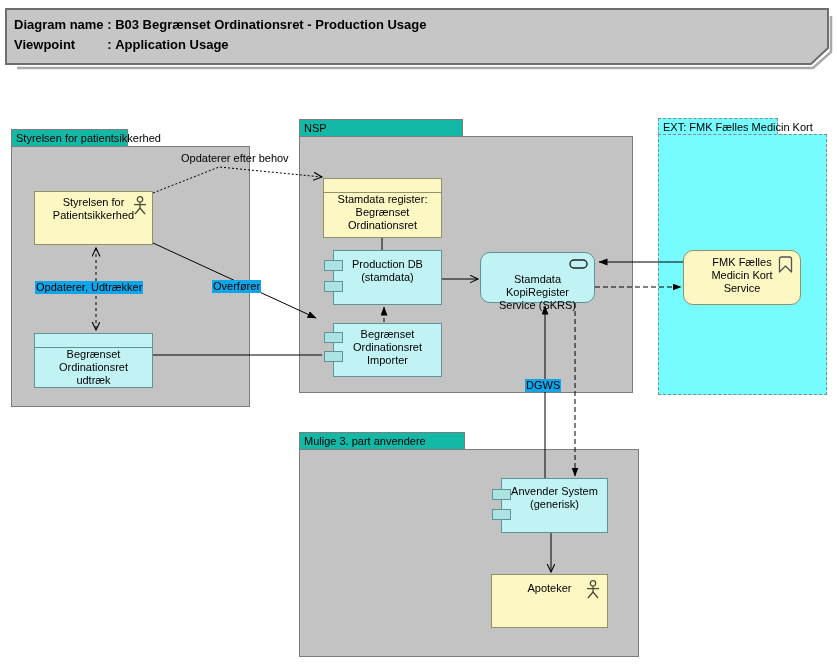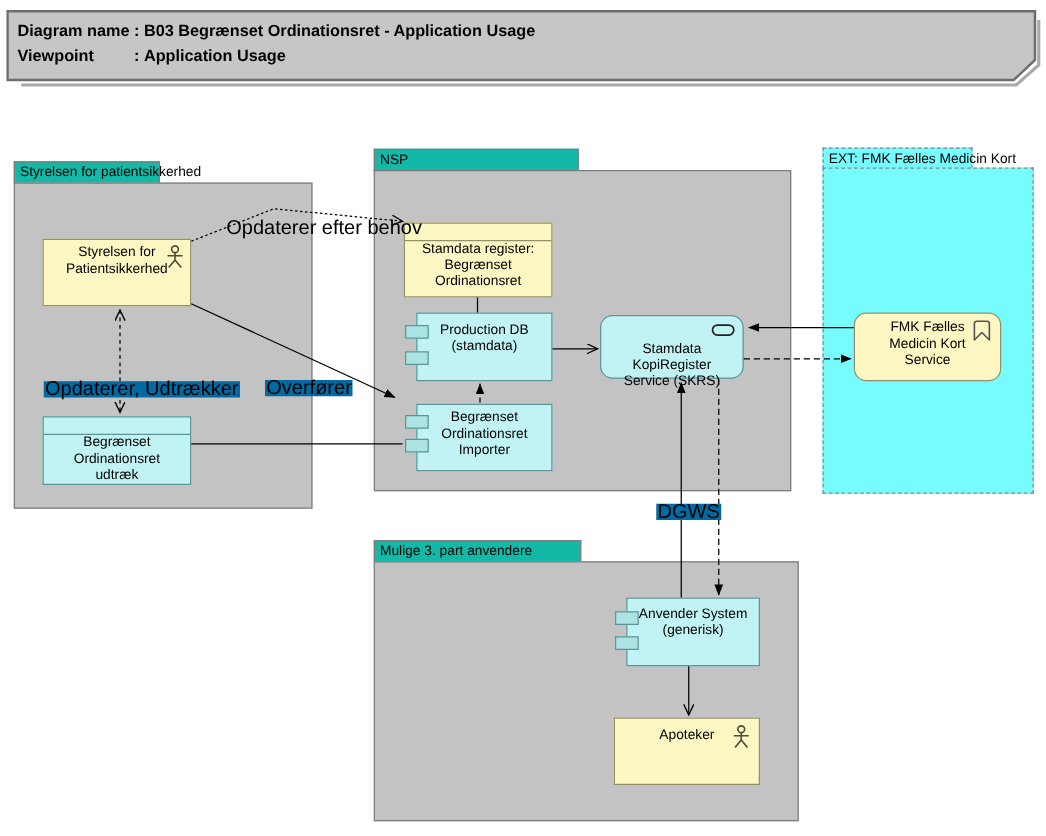--- a/index.html
+++ b/index.html
@@ -37,36 +37,36 @@
   .band{position:absolute;left:0;right:0;top:0;height:13px;}
   .band.y{border-bottom:1px solid #92926a;}
   .band.c{border-bottom:1px solid #5e9496;}
   .port{
     position:absolute;left:-10px;width:19px;height:11px;box-sizing:border-box;
     background:#abe4e3;border:1px solid #5e9496;
   }
   .icon{position:absolute;}
   
   #edges{position:absolute;left:0;top:0;pointer-events:none;}
-  .elabel{position:absolute;font-size:16px;line-height:13px;white-space:nowrap;margin-top:24px;}
-  .elabel.graybg{background:#0369a1;padding:0 1px;}
+  .elabel{position:absolute;font-size:11px;line-height:13px;white-space:nowrap;}
+  .elabel.graybg{background:#0ea5e9;padding:0 1px;}
 </style>
 </head>
 <body>
 
 <div id="canvas">
 
   <div class="note">
     <svg width="828" height="62">
       <polyline points="826,8 826,44 808,60 12,60" fill="none" stroke="#a9a9a9" stroke-width="2.5"></polyline>
       <path d="M1,1 H823 V40 L806,56 H1 Z" fill="#c6c6c6" stroke="#6e6e6e" stroke-width="2"></path>
     </svg>
     <div class="note-text">
       <span class="note-label">Diagram name</span>
-      <span class="note-value">B03 Begrænset Ordinationsret - Application Usage</span>
+      <span class="note-value">B03 Begrænset Ordinationsret - Production Usage</span>
       <span class="note-label">Viewpoint</span>
       <span class="note-value">Application Usage</span>
     </div>
   </div>
 
   <div class="group g-gray">
     <div class="gtab" style="left:11px;top:129px;width:117px;height:18px;"><span>Styrelsen for patientsikkerhed</span></div>
     <div class="gbody" style="left:11px;top:146px;width:239px;height:261px;"></div>
   </div>
 

